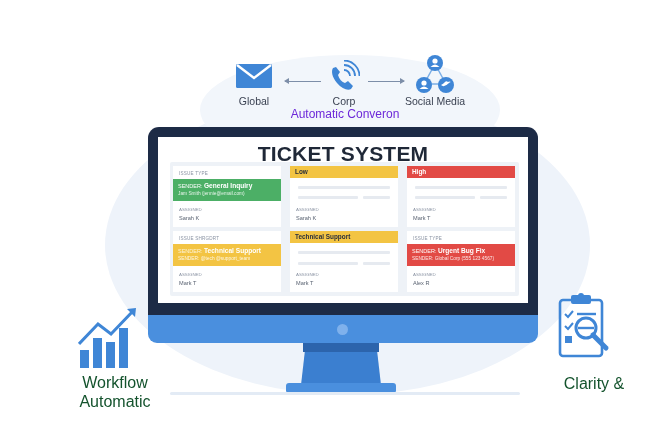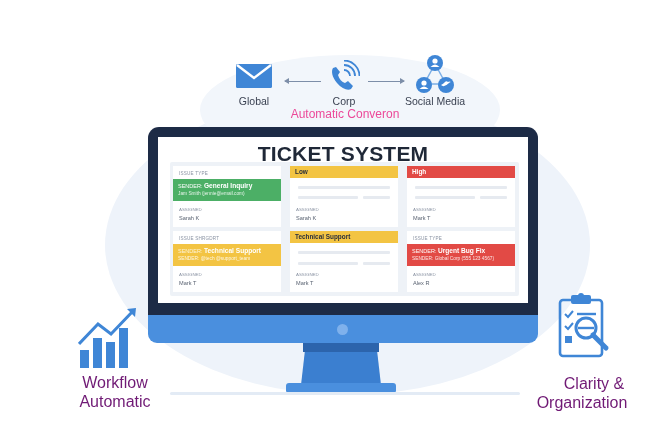--- a/index.html
+++ b/index.html
@@ -27,21 +27,21 @@
   .band .l1{position:absolute;left:5px;top:3px;font-size:5.5px;white-space:nowrap;}
   .band .l1 b{font-size:6.6px;}
   .band .l2{position:absolute;left:5px;top:12px;font-size:4.8px;white-space:nowrap;opacity:.85;}
   .card .head{position:absolute;left:0;top:0;width:108px;height:12px;font-size:6.4px;font-weight:bold;padding-left:5px;box-sizing:border-box;line-height:12px;}
   .card .bar{position:absolute;height:3px;background:#e6eaf0;border-radius:1px;}
   .card .asg{position:absolute;left:6px;top:41px;font-size:4.4px;color:#8a93a3;text-transform:uppercase;}
   .card .who{position:absolute;left:6px;top:49px;font-size:5.6px;color:#5a6372;}
   .green{background:#4caf66;}
   .yellow{background:#f3c443;color:#2a2f3a;}
   .red{background:#e24a45;color:#fff;}
-  .big-lbl{font-size:16px;color:#701a75;text-align:center;line-height:19px;}
+  .big-lbl{font-size:16px;color:#14532d;text-align:center;line-height:19px;}
 </style>
 </head>
 <body>
 
 <div class="blob" style="left:105px;top:95px;width:485px;height:300px;"></div>
 <div class="blob" style="left:200px;top:55px;width:300px;height:110px;background:#f2f6fb;"></div>
 
 <div class="abs" style="left:234px;top:64px;width:40px;height:44px;">
   <svg width="36" height="24" viewBox="0 0 36 24" style="position:absolute;left:2px;top:0;">
     <rect x="0" y="0" width="36" height="24" rx="1.5" fill="#3f86d6"></rect>
@@ -74,21 +74,21 @@
       <path d="M17.5 13 Q22 8 26.5 13" fill="#fff"></path>
     <circle cx="11" cy="31" r="8" fill="#3f86d6"></circle>
     <circle cx="11" cy="29" r="2.6" fill="#fff"></circle>
       <path d="M6.5 35 Q11 30 15.5 35" fill="#fff"></path>
     <circle cx="33" cy="31" r="8" fill="#3f86d6"></circle>
     <path d="M28 31 Q31 34 36 29 Q37 28 38 28 Q36 27 35 28 Q33 26 31 29 Q30 30 28 31 Z" fill="#fff"></path>
   </svg>
   <div class="lbl" style="position:absolute;left:-15px;top:41px;width:80px;">Social Media</div>
 </div>
 
-<div class="abs lbl" style="left:270px;top:107px;width:150px;font-size:12px;color:#ec4899;">Automatic Converon</div>
+<div class="abs lbl" style="left:270px;top:107px;width:150px;font-size:12px;color:#6d28d9;">Automatic Converon</div>
 
 <div class="monitor">
   <div class="bezel">
     <div class="screen">
       <div class="title">TICKET SYSTEM</div>
       <div class="grid">
 
         <div class="card" style="left:3px;top:4px;">
           <div class="cap">ISSUE TYPE</div>
           <div class="band green" style="top:13px;height:22px;">
@@ -178,14 +178,13 @@
     <circle cx="25" cy="4" r="3" fill="#3f86d6"></circle>
     <path d="M9 22 L12 25 L17 19" fill="none" stroke="#3f86d6" stroke-width="2"></path>
     <path d="M9 34 L12 37 L17 31" fill="none" stroke="#3f86d6" stroke-width="2"></path>
     <rect x="9" y="44" width="7" height="7" fill="#3f86d6"></rect>
     <line x1="21" y1="22" x2="40" y2="22" stroke="#3f86d6" stroke-width="2.4"></line>
     <circle cx="30" cy="36" r="10" fill="#ffffff" stroke="#3f86d6" stroke-width="3"></circle>
     <line x1="22" y1="36" x2="38" y2="36" stroke="#3f86d6" stroke-width="2.4"></line>
     <line x1="37" y1="43" x2="50" y2="56" stroke="#3f86d6" stroke-width="5" stroke-linecap="round"></line>
   </svg>
   <div class="big-lbl" style="position:absolute;left:12px;top:84px;width:124px;text-align:center;">Clarity &amp;</div>
-  <div class="big-lbl" style="position:absolute;left:0;top:103px;width:124px;">Organization</div>
 </div>
 
 </body></html>

